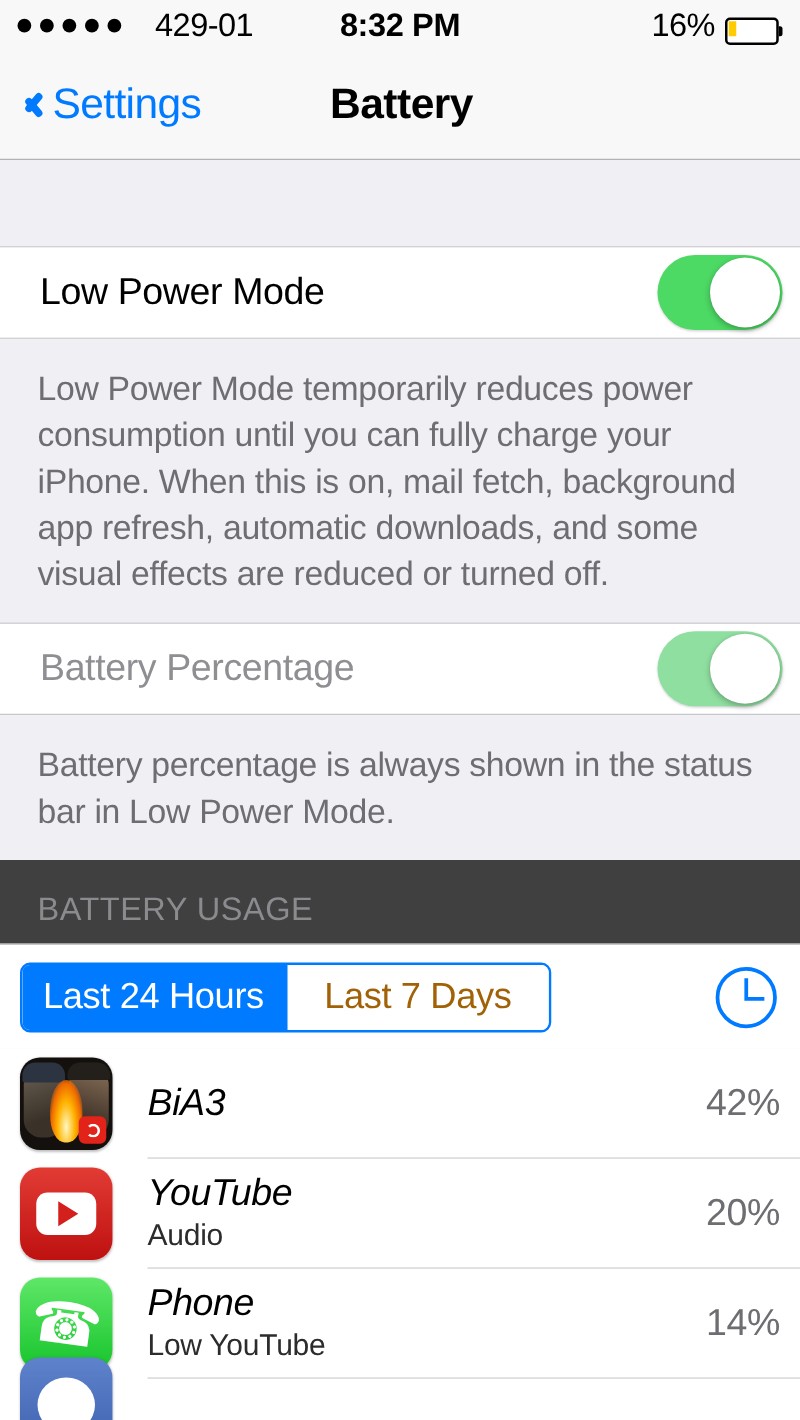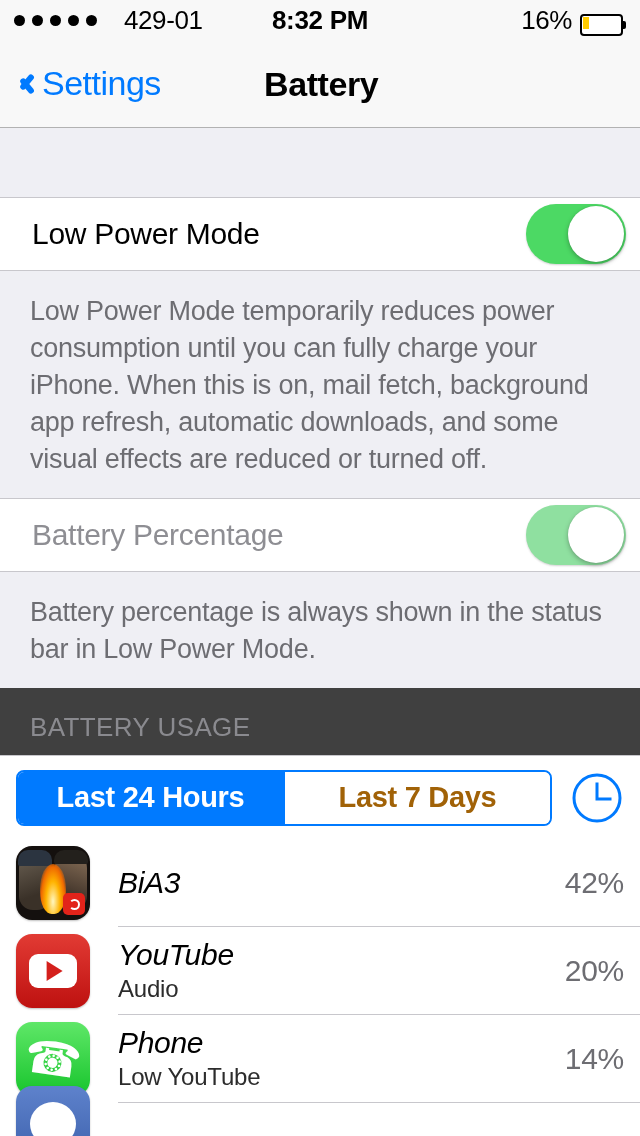--- a/index.html
+++ b/index.html
@@ -115,21 +115,21 @@
   .seg-row{
     background:#FFFFFF;
     border-top:1px solid #C8C7CC;
     height:84px;
     display:flex; align-items:center;
     padding:0 16px 0 16px;
   }
   .segmented{
     display:flex; height:56px;
     border:2px solid #007AFF; border-radius:8px;
-    overflow:hidden; flex:0 0 auto; width:536px;font-weight:bold;
+    overflow:hidden; flex:0 0 auto; width:425px;
   }
   .seg{
     flex:1; display:flex; align-items:center; justify-content:center;
     font-size:29px; color:#a16207; letter-spacing:-0.3px; cursor:pointer;
     background:#FFFFFF;
   }
   .seg.active{ background:#007AFF; color:#FFFFFF; }
   .seg + .seg{ border-left:2px solid #007AFF; }
   .clock-btn{
     margin-left:auto; width:54px; height:54px; cursor:pointer;

